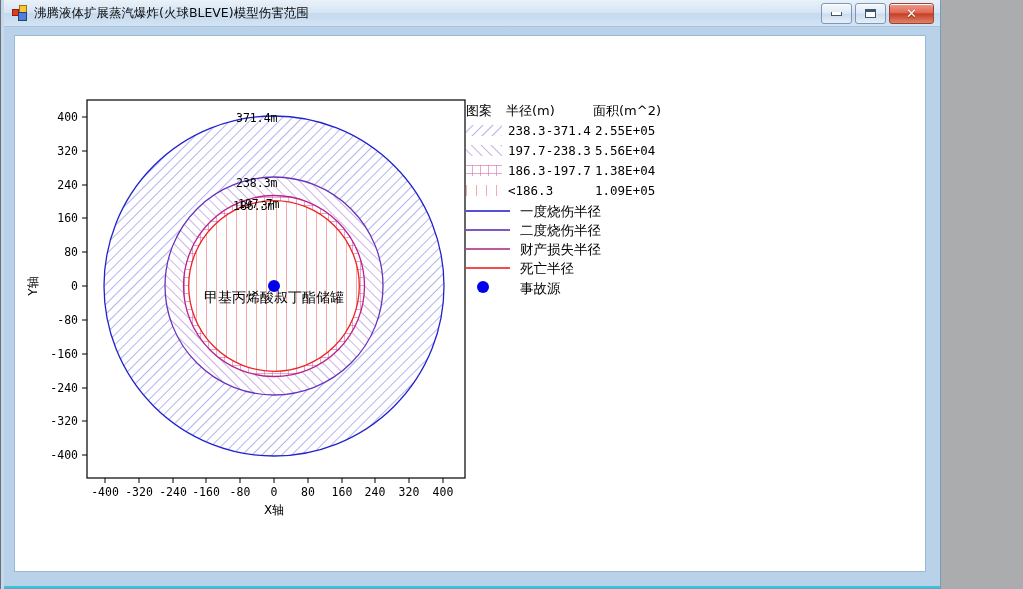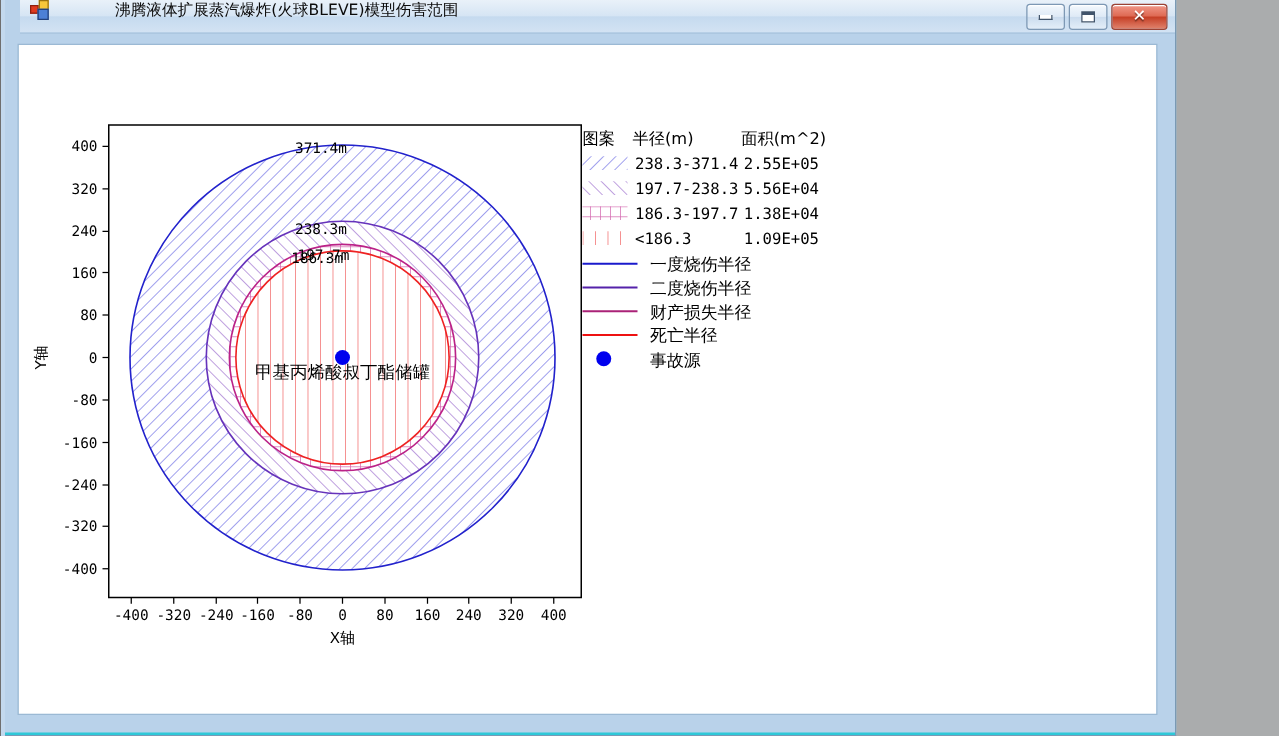--- a/index.html
+++ b/index.html
@@ -10,24 +10,24 @@
   }
   .window{
     position:absolute;left:0;top:0;width:941px;height:589px;
     background:#b9d2ea;
     border:1px solid #7a9ab5;
     border-top:none;border-left:none;
     box-sizing:border-box;
   }
   .win-edge-left{position:absolute;left:0;top:0;width:4px;height:589px;background:linear-gradient(to right,#6f6f6f 0 1px,#c3d9ee 1px 4px);}
   .titlebar{
-    position:absolute;left:16px;top:0;right:0;height:26px;
+    position:absolute;left:4px;top:0;right:0;height:26px;
     background:linear-gradient(to bottom,#e9f1f9 0%,#d6e5f4 48%,#c5daef 52%,#d3e3f3 100%);
     border-bottom:1px solid #a8c3dd;
-    display:flex;align-items:flex-start;gap:46px;
+    display:flex;align-items:center;
   }
   .app-icon{width:16px;height:16px;margin-left:8px;margin-right:6px;position:relative;flex:0 0 auto;}
   .app-icon .sq{position:absolute;}
   .app-icon .sq1{left:0;top:4px;width:7px;height:7px;background:#e03a20;border:1px solid #8d2010;box-sizing:border-box;}
   .app-icon .sq2{left:7px;top:0;width:8px;height:8px;background:#f7c63a;border:1px solid #9a7210;box-sizing:border-box;}
   .app-icon .sq3{left:6px;top:7px;width:9px;height:9px;background:#4d80d6;border:1px solid #23407a;box-sizing:border-box;}
   .title-text{
     font-size:12.5px;color:#0b0b0b;white-space:nowrap;
     font-family:"DejaVu Sans","Liberation Sans",sans-serif;
   }

